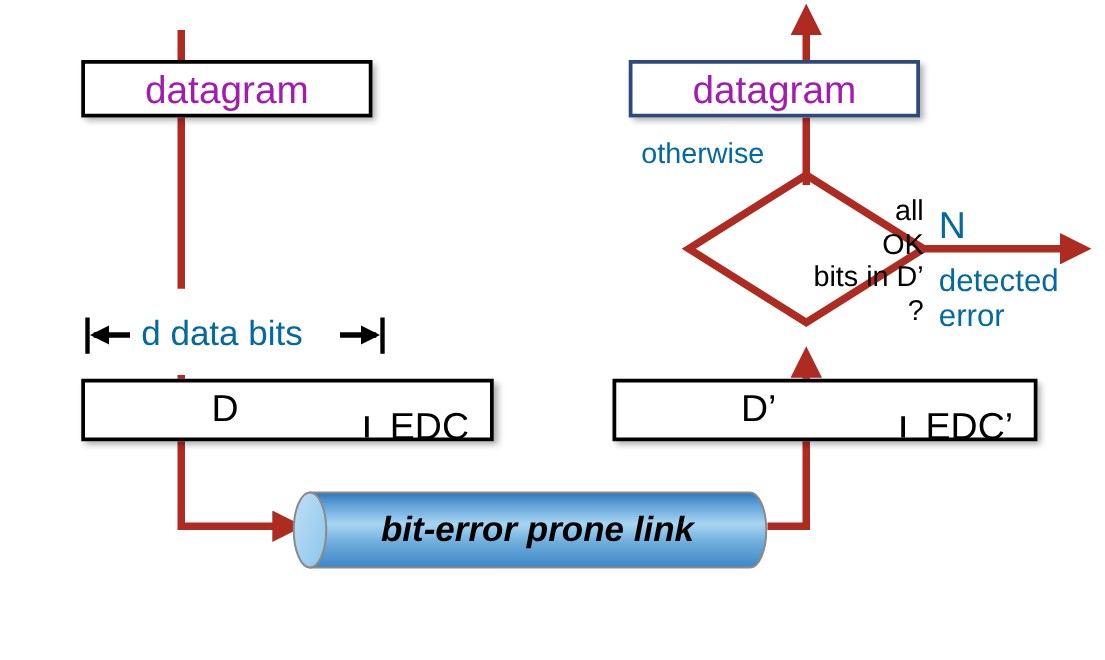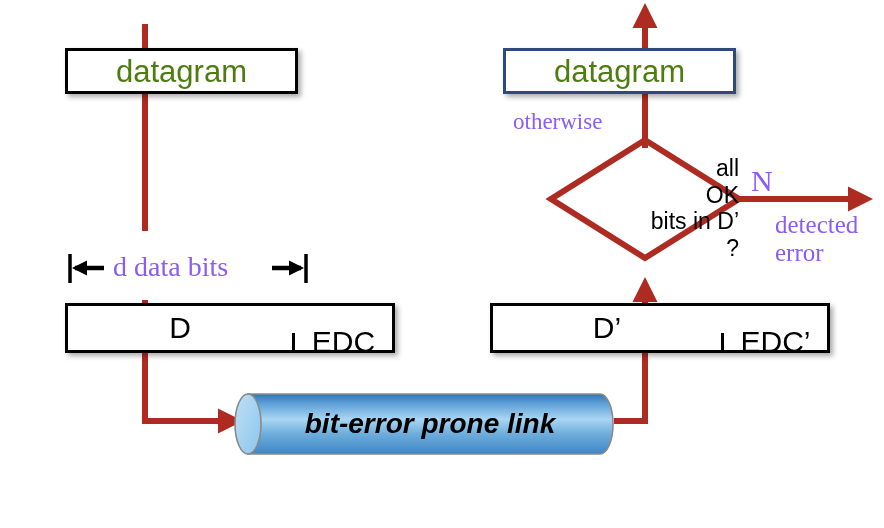--- a/index.html
+++ b/index.html
@@ -34,21 +34,21 @@
     display: flex;
     align-items: center;
     justify-content: center;
     box-shadow: 3px 3px 5px rgba(0,0,0,0.33);
   }
   .pktbox.blackedge { border: 3px solid #000000; }
   .pktbox.blueedge  { border: 3px solid #2e4a7d; }
 
   .datagram-label {
     font-size: 31px;
-    color: #4d7c0f;
+    color: #a21caf;
     line-height: 1;
     white-space: nowrap;
   }
 
   
   .frame {
     position: absolute;
     box-sizing: border-box;
     border: 3px solid #000000;
     background: #ffffff;
@@ -82,29 +82,28 @@
     font-style: italic;
     color: #000000;
     white-space: nowrap;
     padding-left: 12px;
     box-sizing: border-box;
   }
 
   
   .txt {
     position: absolute;
-    color: #8b5cf6;
+    color: #0369a1;
     white-space: nowrap;
     line-height: 1.05;
-    font-family: Liberation Serif, serif;
   }
   .txt.otherwise   { font-size: 23px; }
   .txt.dbits       { font-size: 28px; }
   .txt.branch-n    { font-size: 30px; }
-  .txt.detected    { font-size: 25px; margin-left: 24px; }
+  .txt.detected    { font-size: 25px; }
   .diamond-text {
     position: absolute;
     text-align: right;
     font-size: 23px;
     color: #000000;
     line-height: 1.16;
     white-space: nowrap;
   }
 </style>
 </head>

